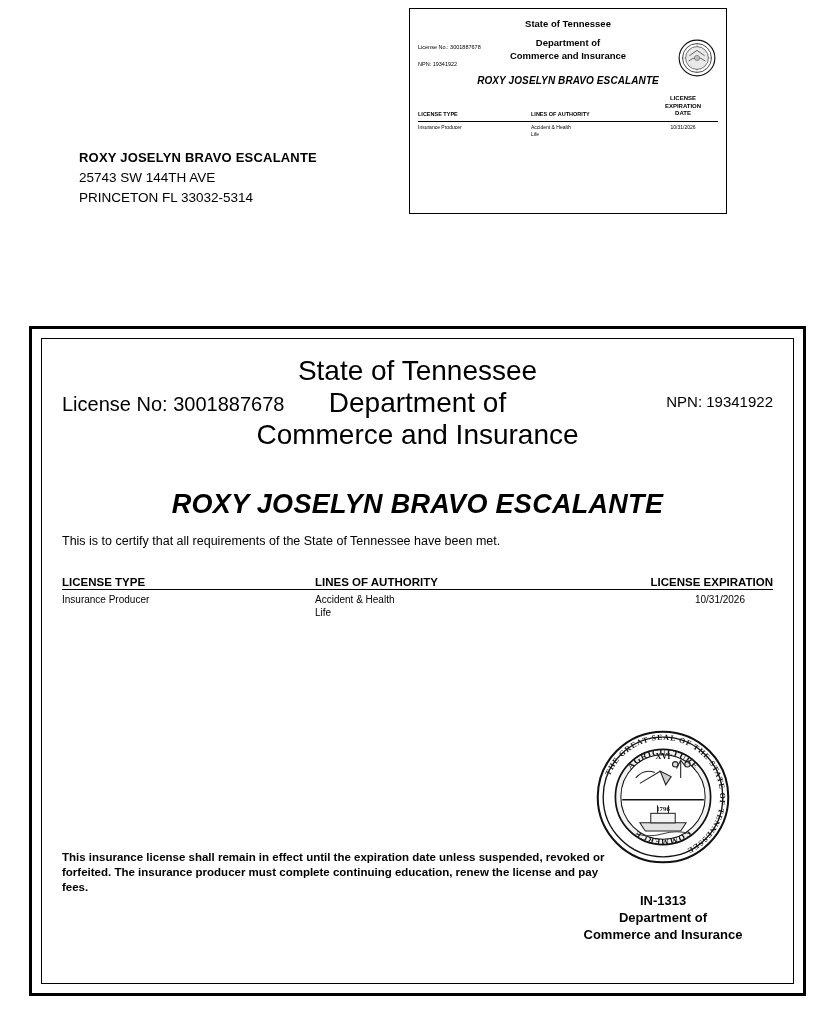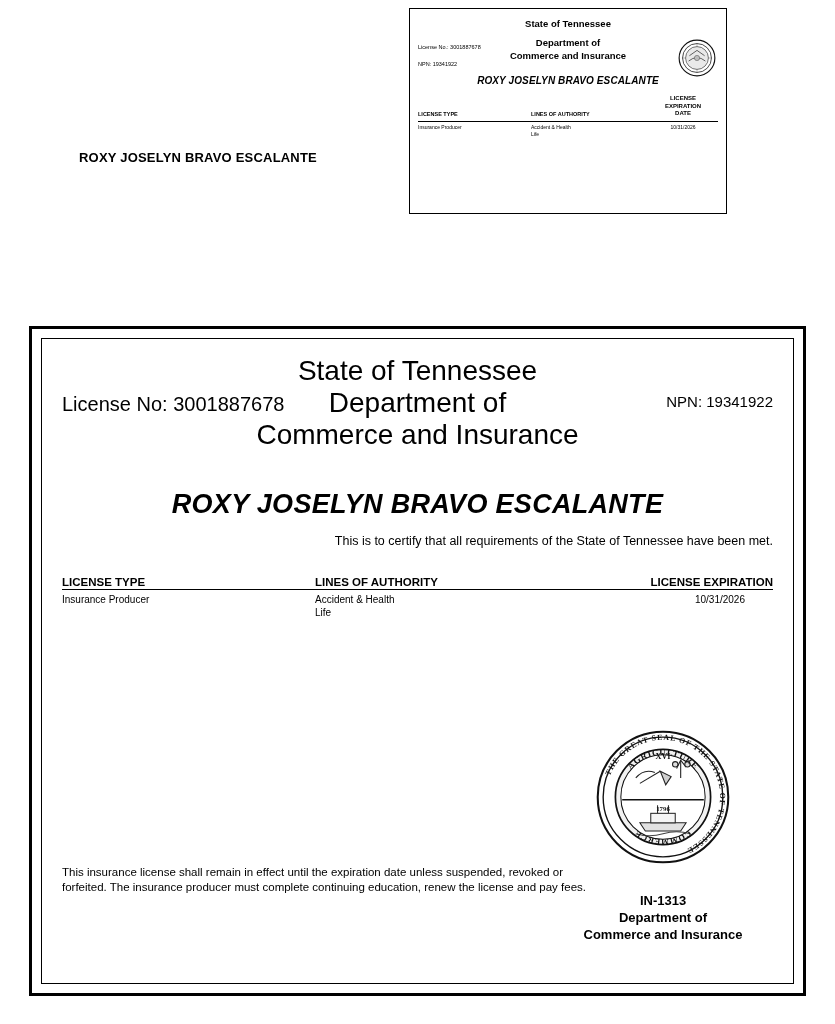--- a/index.html
+++ b/index.html
@@ -173,21 +173,21 @@
   .cert-name {
     margin-top: 38px;
     text-align: center;
     font-size: 27px;
     font-weight: bold;
     font-style: italic;
     letter-spacing: 0.3px;
   }
   .cert-certify {
     margin-top: 14px;
-    text-align: right;
+    text-align: left;
     font-size: 12.5px;
   }
   .cols {
     position: relative;
     margin-top: 28px;
     height: 44px;
   }
   .col-hdr {
     position: absolute;
     top: 0;
@@ -211,20 +211,21 @@
     top: 13px;
     border-bottom: 1px solid #000;
   }
   .footer-text {
     position: absolute;
     left: 20px;
     bottom: 88px;
     width: 560px;
     font-size: 11.5px;
     line-height: 15px;
+    font-weight: bold;
   }
   .seal-big {
     position: absolute;
     right: 62px;
     bottom: 118px;
     width: 136px;
     height: 136px;
   }
   .dept-block {
     position: absolute;
@@ -289,20 +290,22 @@
         <div>Life</div>
       </div>
       <div class="mini-col-val mini-c3">10/31/2026</div>
     </div>
 
   </div>
 </div>
 
 <div class="addr">
   <div class="nm">ROXY JOSELYN BRAVO ESCALANTE</div>
+  <div>25743 SW 144TH AVE</div>
+  <div>PRINCETON FL 33032-5314</div>
 </div>
 
 <div class="cert-outer">
   <div class="cert-inner">
     <div class="cert-pad">
 
       <div class="cert-head">
         <div class="cert-title">
           <div>State of Tennessee</div>
           <div>Department of</div>

